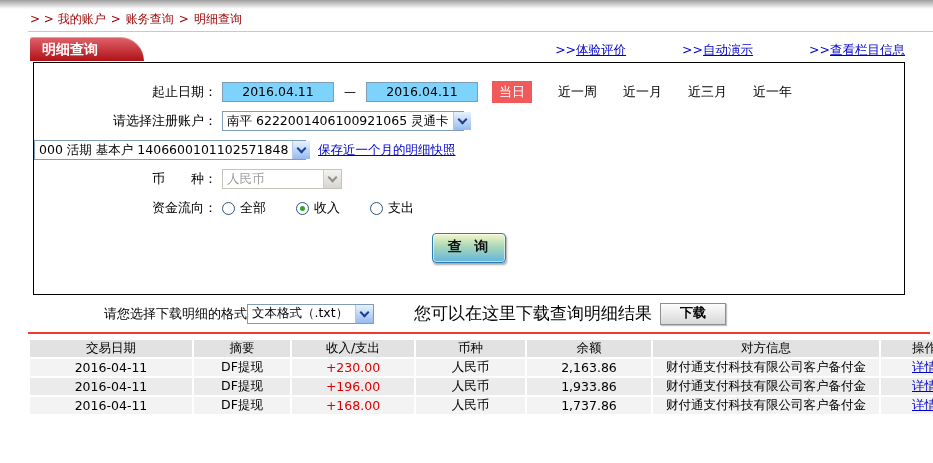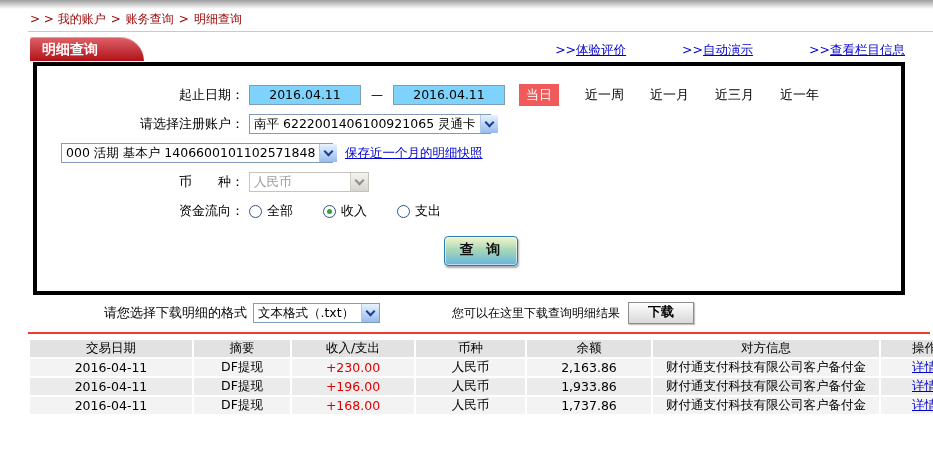--- a/index.html
+++ b/index.html
@@ -21,22 +21,22 @@
     background:linear-gradient(#e0636b,var(--brand-red,#b01218));
     border-radius:3px 26px 0 0;
     box-shadow:inset 0 1px 0 rgba(255,255,255,.35);
   }
   .top-links{position:absolute;right:28px;top:42px;display:flex;gap:56px;margin-left:48px;}
   .top-links a{color:var(--link-blue,#0000cc);text-decoration:none;font-size:12.5px;cursor:pointer;}
   .top-links .lk-txt{text-decoration:underline;}
   
   .form-box{
     position:absolute;left:33px;top:62px;width:872px;height:233px;
-    border:4px solid #000000;background:#fff;box-sizing:border-box;
-    padding-top:18px;overflow:hidden;padding-left:24px;
+    border:1px solid #000000;background:#fff;box-sizing:border-box;
+    padding-top:18px;overflow:hidden;
   }
   .f-row{display:flex;align-items:center;height:22px;margin-bottom:7px;}
   .f-label{width:183px;text-align:right;padding-right:5px;flex:none;font-size:13px;}
   .f-content{display:flex;align-items:center;}
   .text-input{
     display:inline-block;width:110px;height:18px;line-height:18px;text-align:center;
     border:1px solid var(--select-border,#7f9db9);background:#7dd3fc;font-size:12.5px;
   }
   .dash{margin:0 10px;}
   .today-btn{
@@ -79,22 +79,22 @@
     display:block;margin:14px auto 0;width:72px;height:28px;line-height:26px;text-align:center;
     font-size:14px;font-weight:bold;letter-spacing:2px;color:#111;cursor:pointer;
     border:1px solid #2c7cb8;border-radius:4px;
     background:linear-gradient(#f6f6c9,#a8d8b8 45%,#64b4e0);
     box-shadow:1px 2px 2px #aaa, inset 0 0 0 1px rgba(255,255,255,.55);
     font-family:Liberation Mono, monospace;
   }
   
   .download-row{position:absolute;left:0;top:302px;width:933px;display:flex;align-items:center;}
   .dl-label{margin-left:104px;font-size:13px;}
-  .download-row .select{margin-left:6px;}
-  .dl-hint{margin-left:72px;font-size:12px;}
+  .download-row .select{}
+  .dl-hint{margin-left:40px;font-size:17px;}
   .dl-btn{
     margin-left:8px;width:64px;height:20px;line-height:18px;text-align:center;font-weight:bold;font-size:13px;
     border:1px solid #8e8e8e;background:linear-gradient(#fdfdfd,#d8d8d8);
     box-shadow:1px 1px 1px #c4c4c4;cursor:pointer;
   }
   .red-divider{position:absolute;left:28px;right:3px;top:332px;border-top:2px solid var(--divider-red,#f03b2d);}
   
   .tx-table{
     position:absolute;left:28px;top:338px;width:902px;
     border-collapse:separate;border-spacing:2px;table-layout:fixed;background:#fff;

